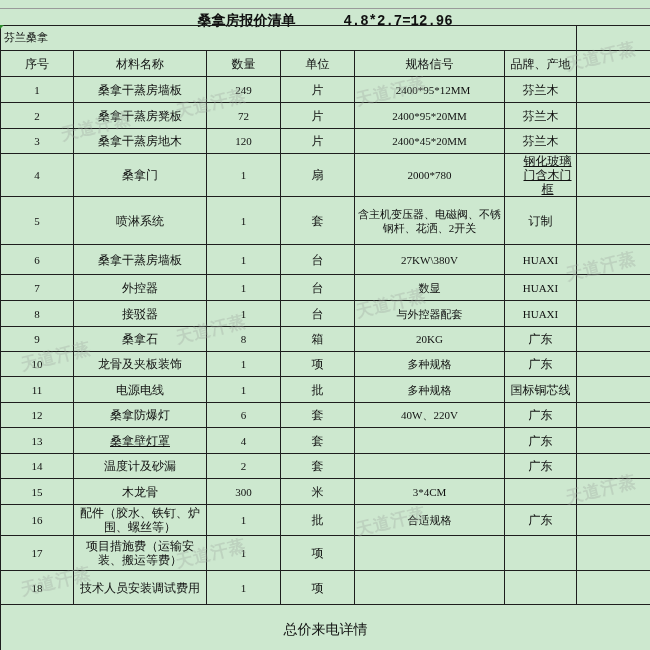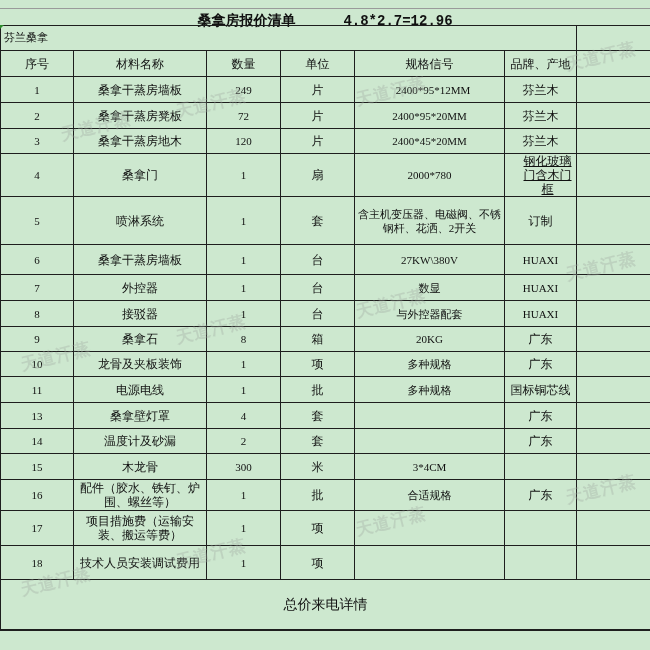--- a/index.html
+++ b/index.html
@@ -144,23 +144,32 @@
       </tr>
       <tr style="height: 26px;">
         <td class="mono">11</td>
         <td style="padding-left: 2px; padding-right: 2px;">电源电线</td>
         <td class="mono">1</td>
         <td>批</td>
         <td class="mono" style="padding-left: 2px; padding-right: 2px;">多种规格</td>
         <td style="padding-left: 2px; padding-right: 2px;">国标铜芯线</td>
         <td></td>
       </tr>
+      <tr style="height: 25px;">
+        <td class="mono">12</td>
+        <td style="padding-left: 2px; padding-right: 2px;">桑拿防爆灯</td>
+        <td class="mono">6</td>
+        <td>套</td>
+        <td class="mono" style="padding-left: 2px; padding-right: 2px;">40W、220V</td>
+        <td style="padding-left: 2px; padding-right: 2px;">广东</td>
+        <td></td>
+      </tr>
       <tr style="height: 26px;">
         <td class="mono">13</td>
-        <td style="padding-left: 2px; padding-right: 2px;">桑拿壁灯罩</td>
+        <td style="padding-left: 2px; padding-right: 2px; text-decoration: underline;">桑拿壁灯罩</td>
         <td class="mono">4</td>
         <td>套</td>
         <td class="mono" style="padding-left: 2px; padding-right: 2px;"></td>
         <td style="padding-left: 2px; padding-right: 2px;">广东</td>
         <td></td>
       </tr>
       <tr style="height: 25px;">
         <td class="mono">14</td>
         <td style="padding-left: 2px; padding-right: 2px;">温度计及砂漏</td>
         <td class="mono">2</td>

